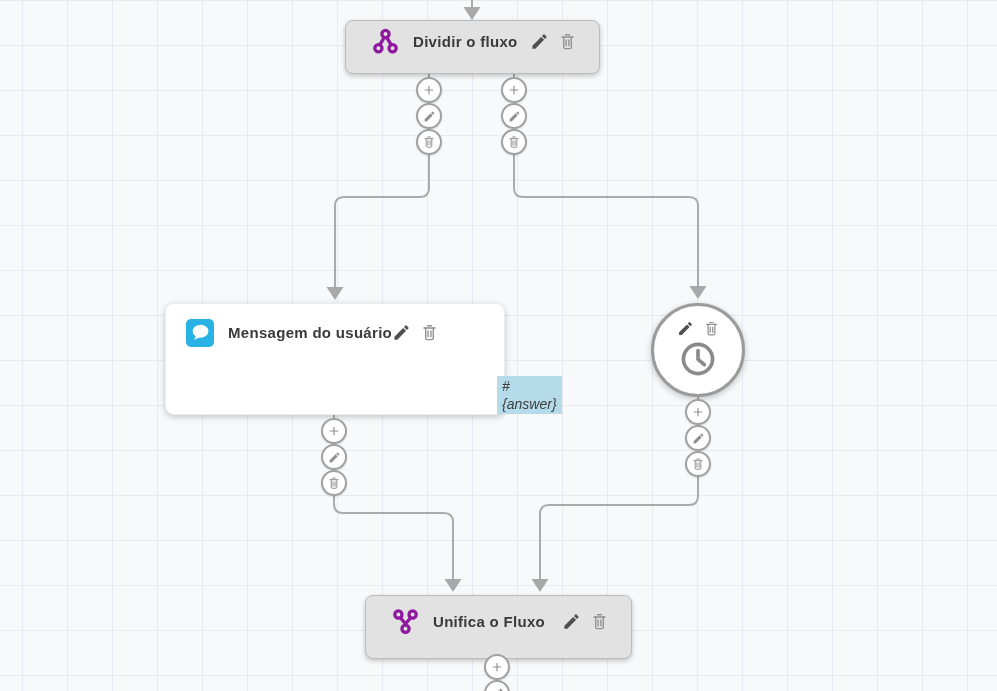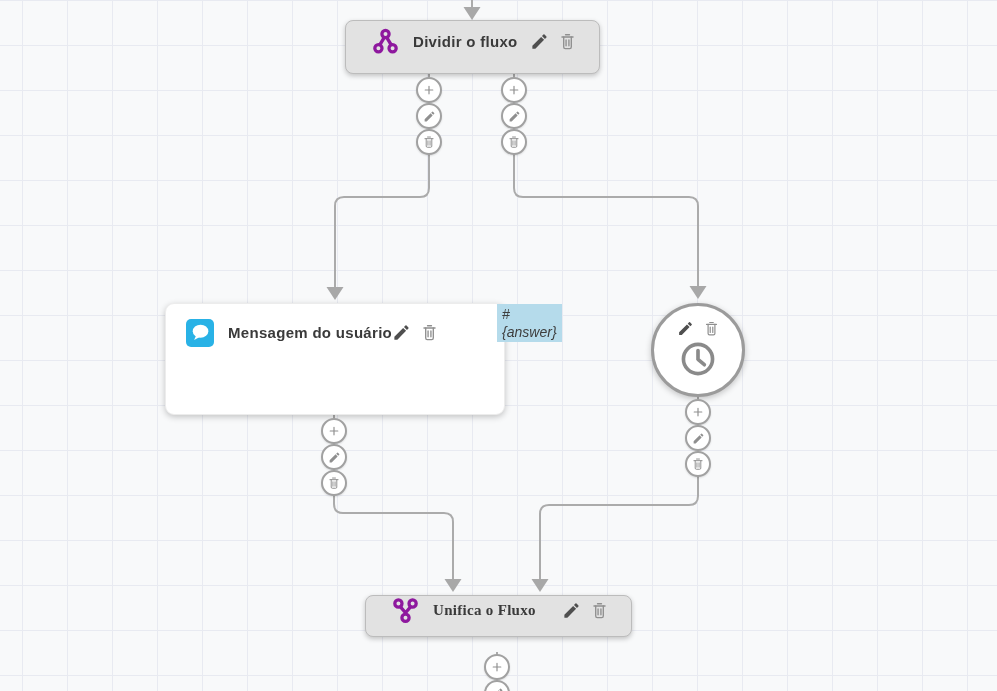--- a/index.html
+++ b/index.html
@@ -32,21 +32,21 @@
     font-size:15px;font-weight:700;color:#3a3a3a;letter-spacing:.3px;
     white-space:nowrap;margin-left:14px;
   }
   .head-actions{margin-left:auto;display:flex;align-items:center;gap:9px;}
   .icon-btn{display:inline-flex;align-items:center;justify-content:center;
     background:none;border:none;padding:0;cursor:pointer;}
   .pencil-dark{color:#4f4f4f;}
   .trash-gray{color:#8f8f8f;}
   .msg-header{display:flex;align-items:center;height:57px;padding:0 20px;}
   .msg-divider{border-top:1px solid #d8d8d8;margin:0 19px;}
-  .msg-body{flex:1;display:flex;align-items:flex-start;justify-content:center;}
+  .msg-body{flex:1;display:flex;align-items:flex-end;justify-content:center;}
   .var-chip{
     font-size:14px;font-style:italic;color:#3d3d3d;
     background:#b5dbeb;padding:1px 5px;line-height:1.3;
   }
   .circle-node{
     position:absolute;z-index:2;box-sizing:border-box;
     width:94px;height:94px;border-radius:50%;
     background:#fff;border:3px solid #9b9b9b;
     box-shadow:0 2px 6px rgba(0,0,0,.22);
     display:flex;flex-direction:column;align-items:center;
@@ -196,21 +196,21 @@
           </svg>
       </button>
     </span>
     <span style="color:#8a8a8a;margin-top:3px;">
       <svg width="38" height="38">
           <use href="#i-clock"></use>
         </svg>
     </span>
   </div>
 
-  <div class="node node-gray" style="left:365px;top:595px;width:267px;height:42px;font-family:Liberation Serif, serif;">
+  <div class="node node-gray" style="left:365px;top:595px;width:267px;height:64px;">
     <span style="color:#8e189e;">
       <svg width="27" height="27">
           <use href="#i-merge"></use>
         </svg>
     </span>
     <span class="node-title">Unifica o Fluxo</span>
     <span class="head-actions">
       <button class="icon-btn pencil-dark">
         <svg width="19" height="19">
             <use href="#i-pencil"></use>

